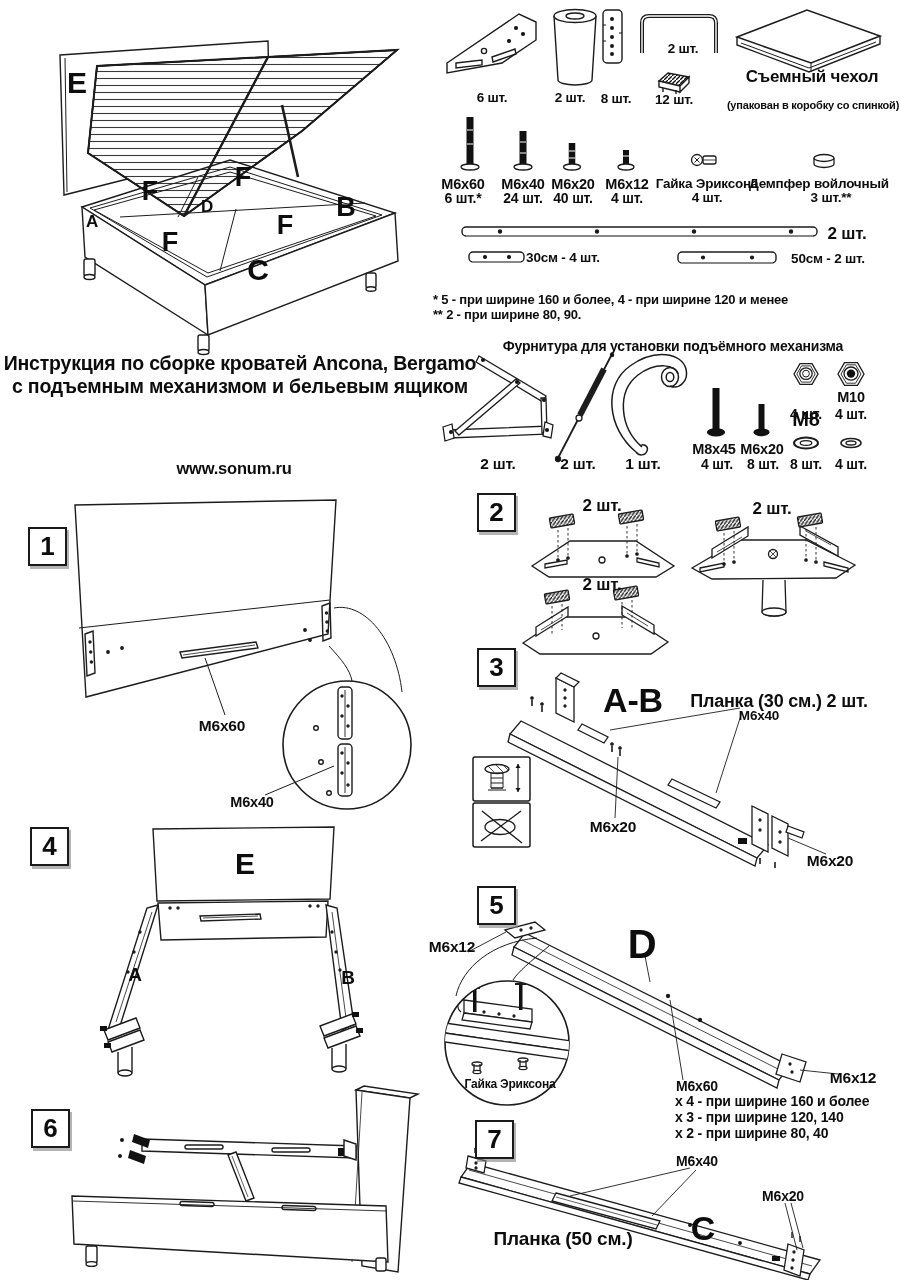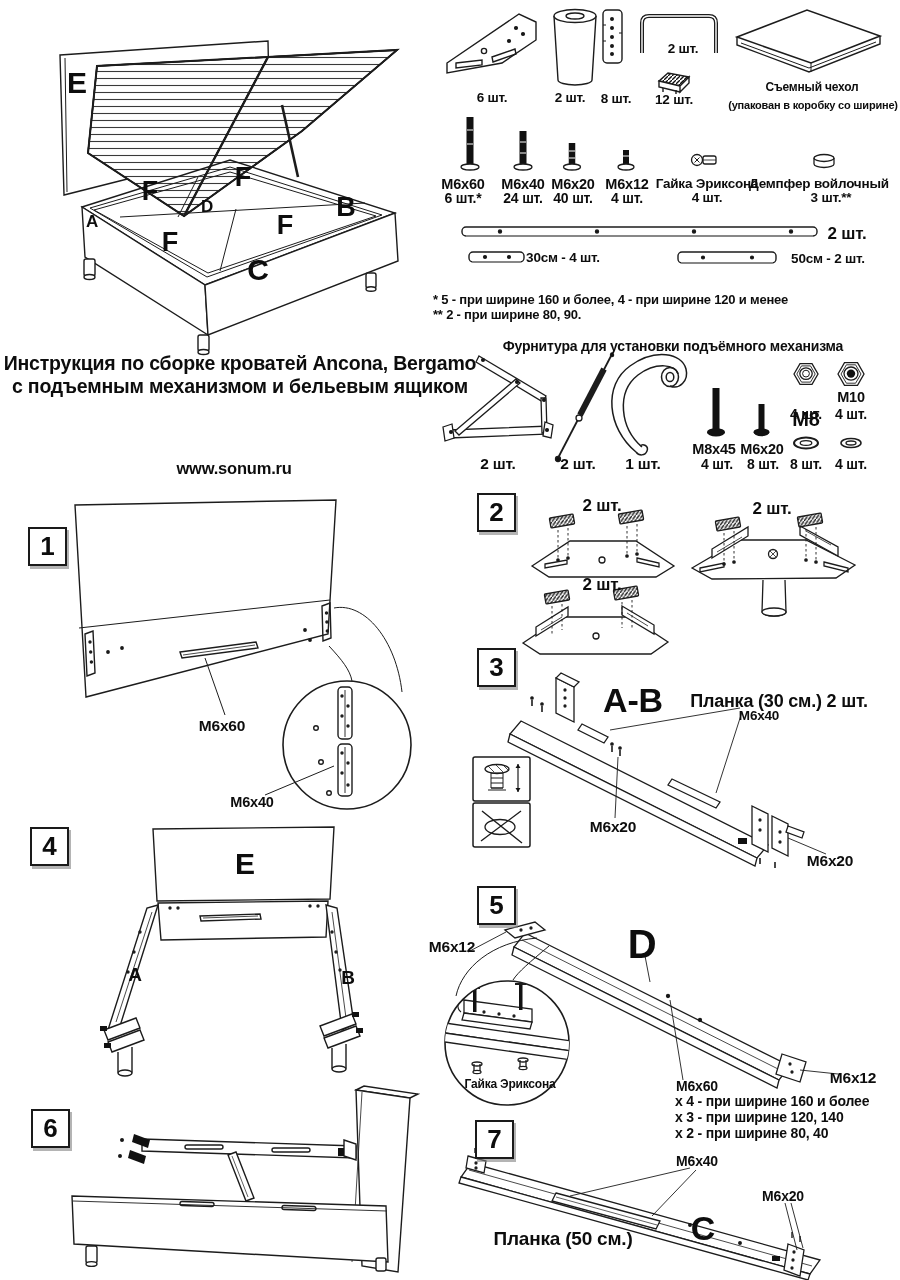--- a/index.html
+++ b/index.html
@@ -488,22 +488,22 @@
 <div class="lbl" style="left:346px;top:207px;font-size:27px">B</div>
 <div class="lbl" style="left:170px;top:242px;font-size:27px">F</div>
 <div class="lbl" style="left:285px;top:225px;font-size:27px">F</div>
 <div class="lbl" style="left:258px;top:270px;font-size:30px">C</div>
 
 <div class="lbl" style="left:492px;top:98px;font-size:13.5px">6 шт.</div>
 <div class="lbl" style="left:570px;top:98px;font-size:13.5px">2 шт.</div>
 <div class="lbl" style="left:616px;top:99px;font-size:13.5px">8 шт.</div>
 <div class="lbl" style="left:683px;top:49px;font-size:13.5px">2 шт.</div>
 <div class="lbl" style="left:674px;top:100px;font-size:13.5px">12 шт.</div>
-<div class="lbl" style="left:812px;top:87px;font-size:12px">Съемный чехол</div>
-<div class="lbl" style="left:813px;top:105px;font-size:11px">(упакован в коробку со ширине)</div>
+<div class="lbl" style="left:812px;top:76px;font-size:17px">Съемный чехол</div>
+<div class="lbl" style="left:813px;top:105px;font-size:11px">(упакован в коробку со спинкой)</div>
 
 <div class="lbl" style="left:463px;top:184px;font-size:14.5px">М6х60</div>
 <div class="lbl" style="left:463px;top:198px;font-size:14px">6 шт.*</div>
 <div class="lbl" style="left:523px;top:184px;font-size:14.5px">М6х40</div>
 <div class="lbl" style="left:523px;top:198px;font-size:14px">24 шт.</div>
 <div class="lbl" style="left:573px;top:184px;font-size:14.5px">М6х20</div>
 <div class="lbl" style="left:573px;top:198px;font-size:14px">40 шт.</div>
 <div class="lbl" style="left:627px;top:184px;font-size:14.5px">М6х12</div>
 <div class="lbl" style="left:627px;top:198px;font-size:14px">4 шт.</div>
 <div class="lbl" style="left:707px;top:184px;font-size:13.5px">Гайка Эриксона</div>

